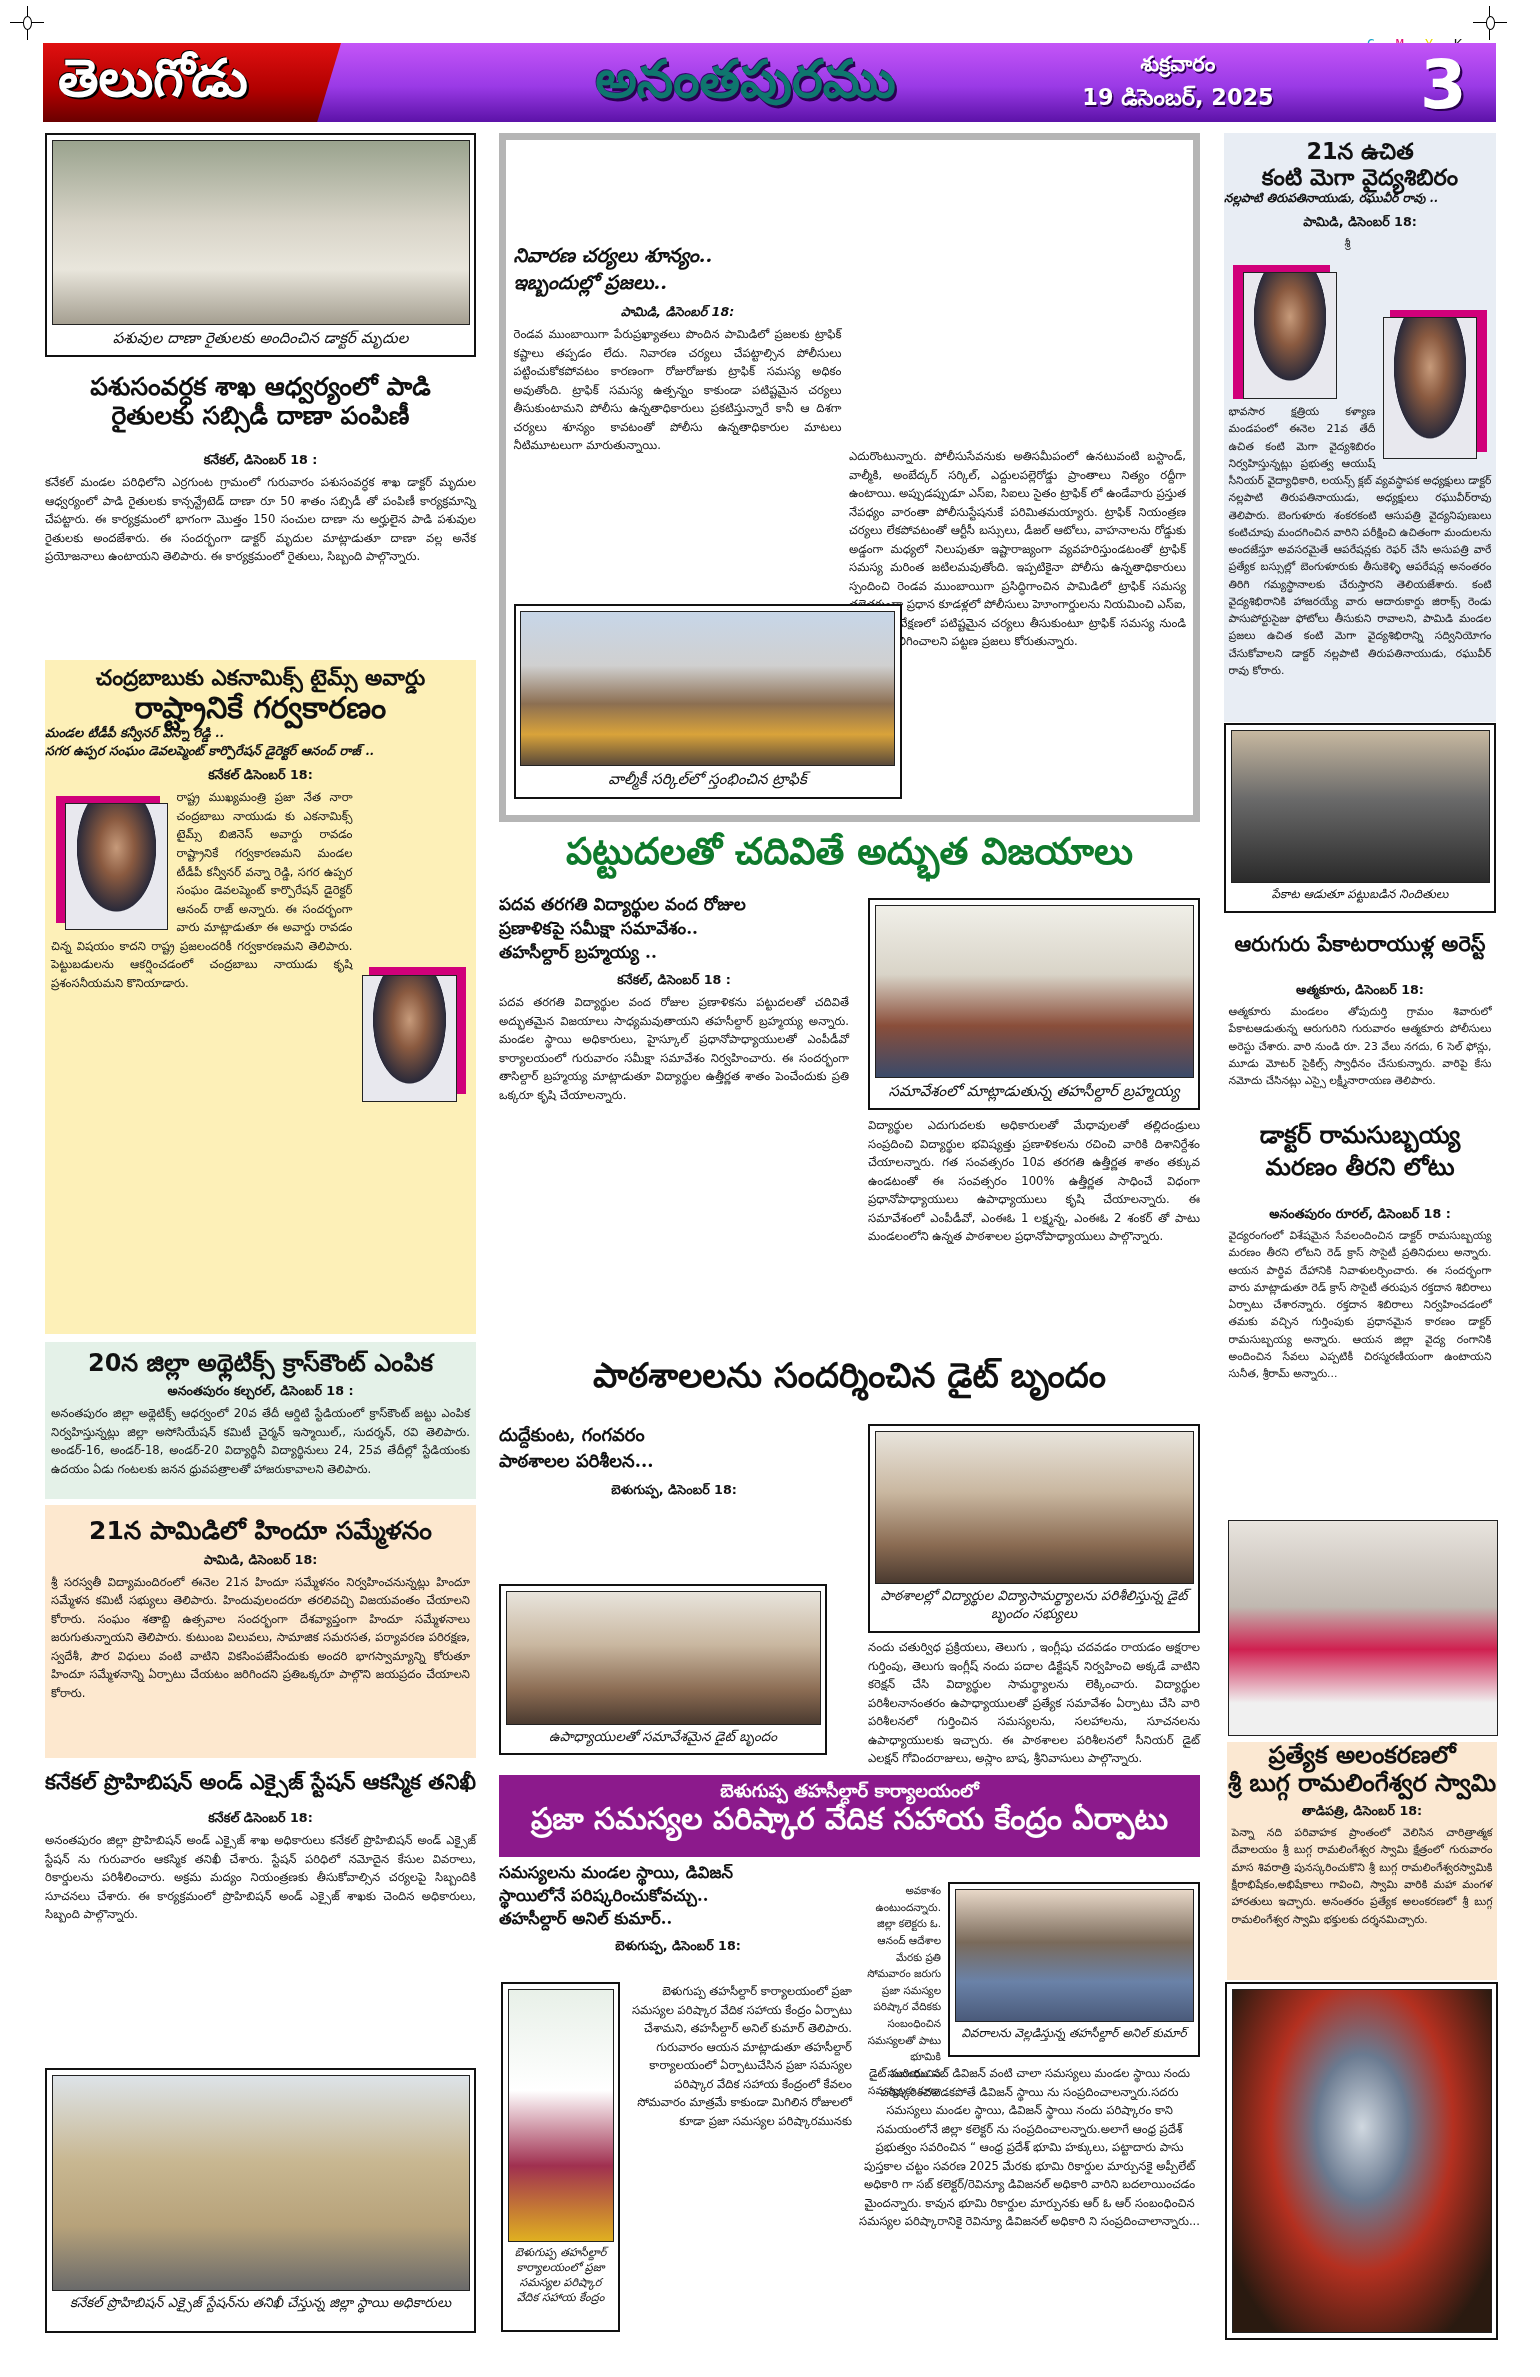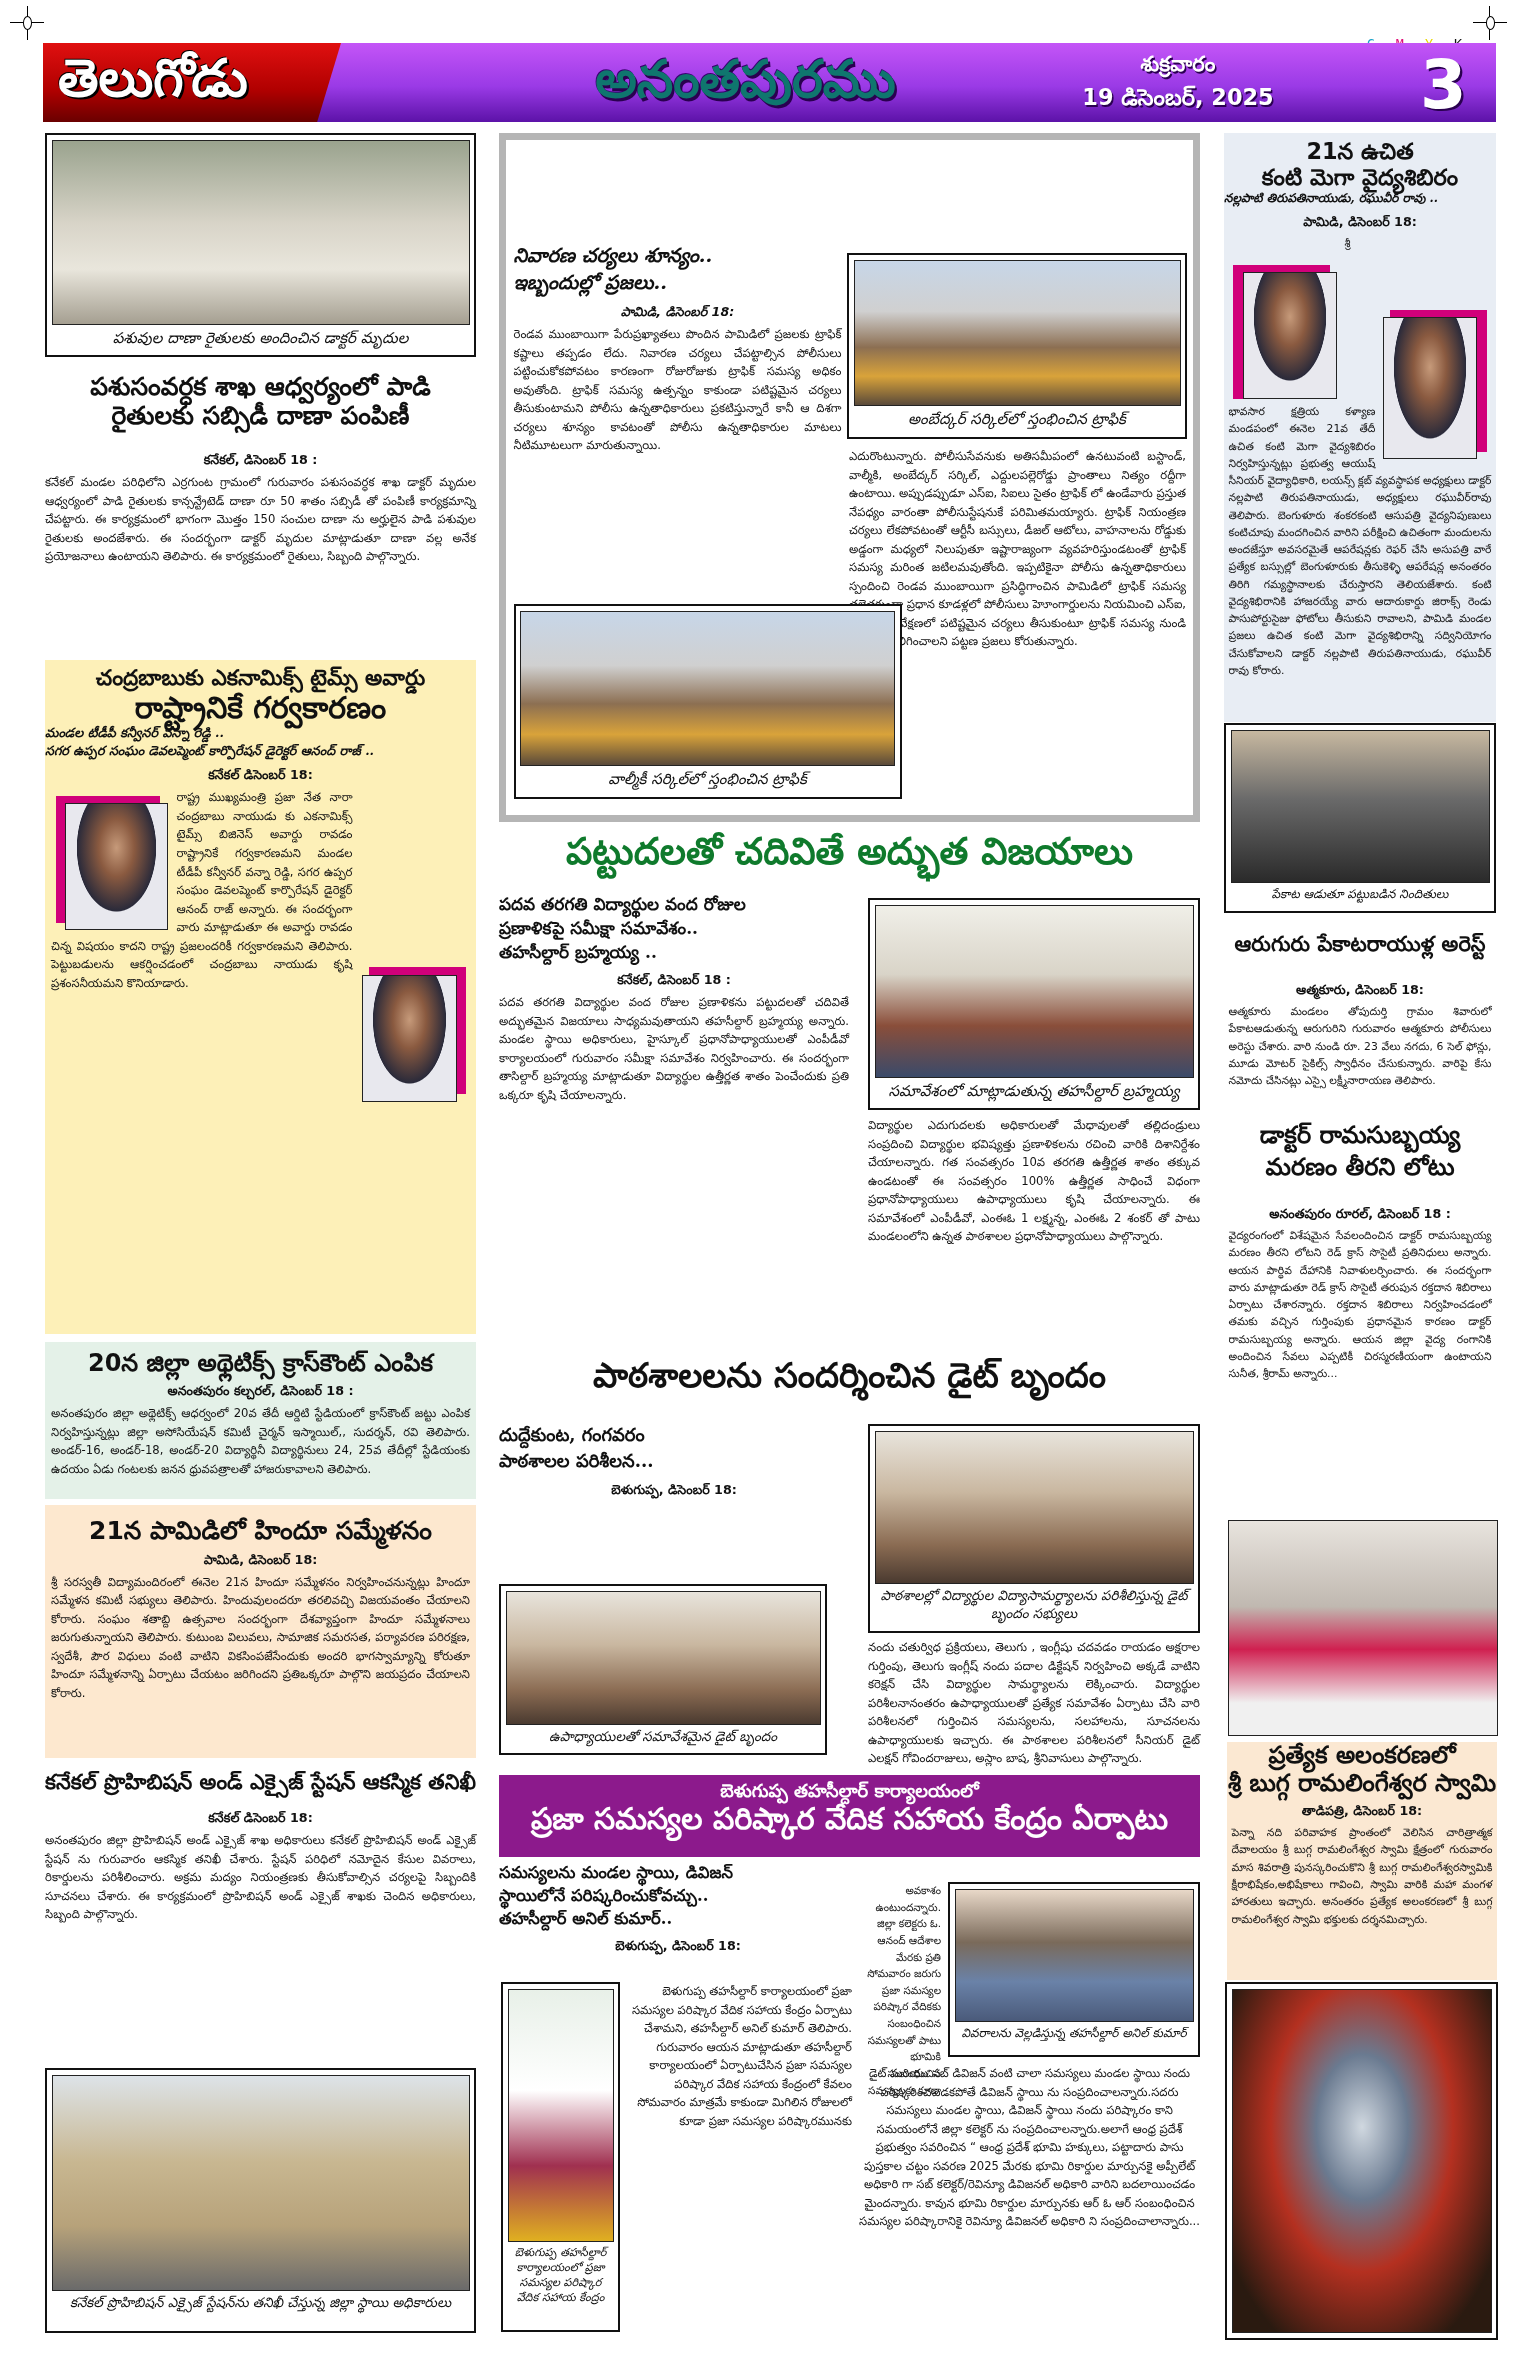--- a/index.html
+++ b/index.html
@@ -114,24 +114,20 @@
   <div class="caption" style="font-size:13.4px">కనేకల్ ప్రొహిబిషన్ ఎక్సైజ్ స్టేషన్‌ను తనిఖీ చేస్తున్న జిల్లా స్థాయి అధికారులు</div>
 </div>
 
 <div class="abs" style="left:499px;top:133px;width:701px;height:689px;border:7.5px solid #b5b5b5;background:#fff">
   <div style="position:absolute;left:7.5px;top:104px;width:328px">
     <div class="sub" style="font-size:19.4px">నివారణ చర్యలు శూన్యం..</div>
     <div class="sub" style="font-size:19.4px">ఇబ్బందుల్లో ప్రజలు..</div>
     <div class="dateline" style="font-style:italic">పామిడి, డిసెంబర్ 18:</div>
     <div class="body">రెండవ ముంబాయిగా పేరుప్రఖ్యాతలు పొందిన పామిడిలో ప్రజలకు ట్రాఫిక్ కష్టాలు తప్పడం లేదు. నివారణ చర్యలు చేపట్టాల్సిన పోలీసులు పట్టించుకోకపోవటం కారణంగా రోజురోజుకు ట్రాఫిక్ సమస్య అధికం అవుతోంది. ట్రాఫిక్ సమస్య ఉత్పన్నం కాకుండా పటిష్టమైన చర్యలు తీసుకుంటామని పోలీసు ఉన్నతాధికారులు ప్రకటిస్తున్నారే కానీ ఆ దిశగా చర్యలు శూన్యం కావటంతో పోలీసు ఉన్నతాధికారుల మాటలు నీటిమూటలుగా మారుతున్నాయి.</div>
   </div>
-  <div class="framed" style="position:absolute;left:341px;top:113px;width:340px;height:186px">
-    <div class="photo ph-street" style="height:146px"></div>
-    <div class="caption">అంబేద్కర్ సర్కిల్‌లో స్తంభించిన ట్రాఫిక్</div>
-  </div>
   <div class="body" style="position:absolute;left:343px;top:307px;width:337px">ఎదురొంటున్నారు. పోలీసుసేవనుకు అతిసమీపంలో ఉనటువంటి బస్టాండ్, వాల్మీకి, అంబేద్కర్ సర్కిల్, ఎద్దులపల్లెరోడ్డు ప్రాంతాలు నిత్యం రద్దీగా ఉంటాయి. అప్పుడప్పుడూ ఎస్ఐ, సిఐలు సైతం ట్రాఫిక్ లో ఉండేవారు ప్రస్తుత నేపధ్యం వారంతా పోలీసుస్టేషనుకే పరిమితమయ్యారు. ట్రాఫిక్ నియంత్రణ చర్యలు లేకపోవటంతో ఆర్టీసీ బస్సులు, డీజల్ ఆటోలు, వాహనాలను రోడ్డుకు అడ్డంగా మధ్యలో నిలుపుతూ ఇష్టారాజ్యంగా వ్యవహరిస్తుండటంతో ట్రాఫిక్ సమస్య మరింత జటిలమవుతోంది. ఇప్పటికైనా పోలీసు ఉన్నతాధికారులు స్పందించి రెండవ ముంబాయిగా ప్రసిద్ధిగాంచిన పామిడిలో ట్రాఫిక్ సమస్య తలెత్తకుండా ప్రధాన కూడళ్లలో పోలీసులు హెూంగార్డులను నియమించి ఎస్ఐ, సిఐల పర్యవేక్షణలో పటిష్టమైన చర్యలు తీసుకుంటూ ట్రాఫిక్ సమస్య నుండి విముక్తిని కలిగించాలని పట్టణ ప్రజలు కోరుతున్నారు.</div>
   <div class="framed" style="position:absolute;left:7.5px;top:464px;width:388px;height:195px">
     <div class="photo ph-street" style="height:155px"></div>
     <div class="caption">వాల్మీకీ సర్కిల్‌లో స్తంభించిన ట్రాఫిక్</div>
   </div>
 </div>
 
 <div class="abs hl" style="left:499px;top:831px;width:701px;font-size:37px;color:#0f7a2c">పట్టుదలతో చదివితే అద్భుత విజయాలు</div>
 <div class="abs" style="left:499px;top:894px;width:350px">
   <div class="sub" style="font-size:17px;font-style:normal">పదవ తరగతి విద్యార్థుల వంద రోజుల</div>

